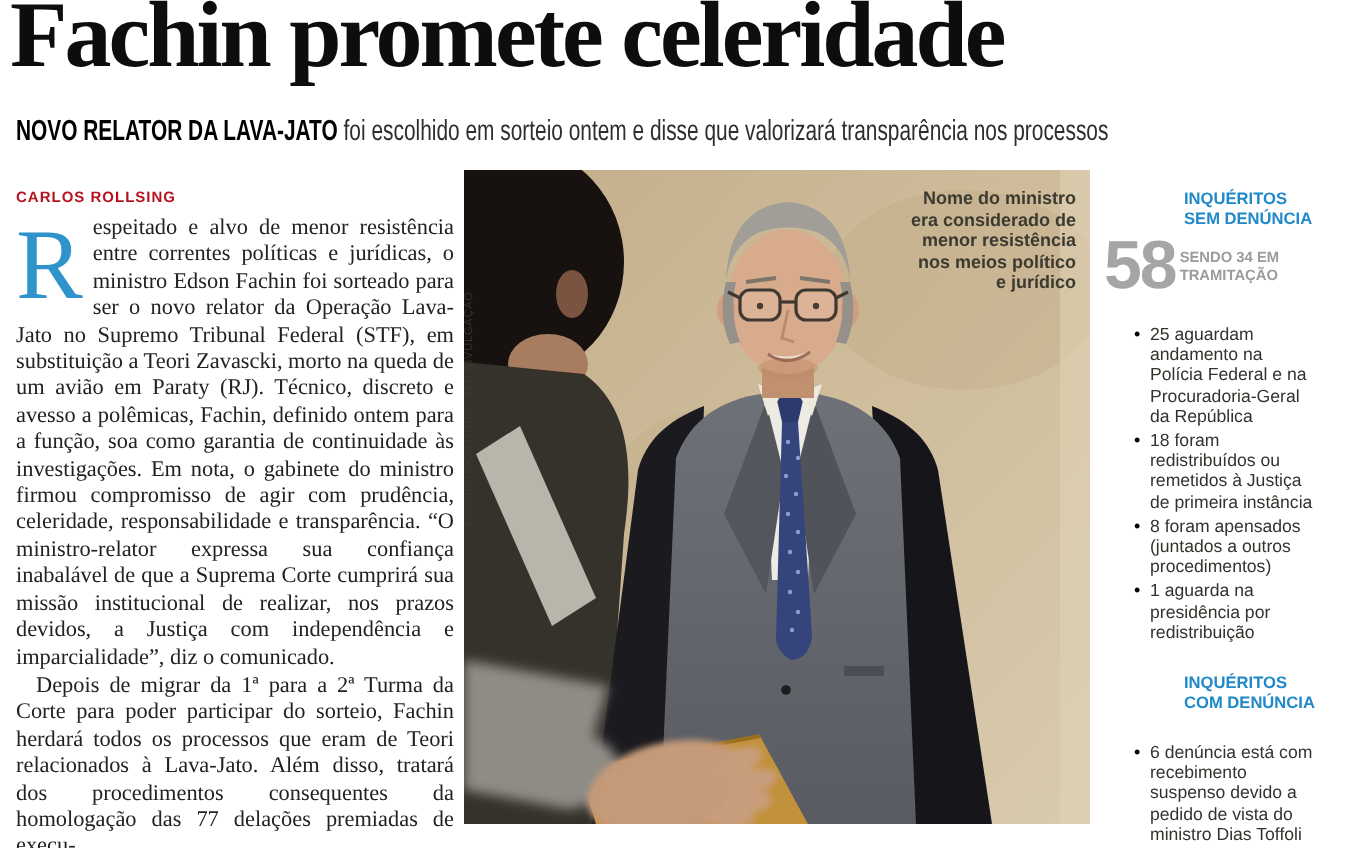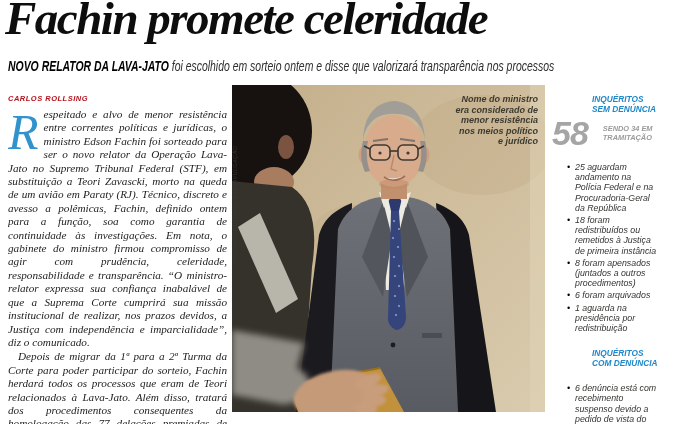--- a/index.html
+++ b/index.html
@@ -1,18 +1,18 @@
 <!DOCTYPE html>
 <html lang="pt-BR"><head>
 <meta charset="utf-8">
 <style>
   html,body{margin:0;padding:0;}
   body{width:674px;height:424px;overflow:hidden;background:#fff;
        font-family:"Liberation Sans",sans-serif;-webkit-font-smoothing:antialiased;}
-  .page{position:relative;width:666px;height:424px;background:#fff;font-style:italic;}
+  .page{position:relative;width:666px;height:424px;background:#fff;}
 
   
   .headline{position:absolute;left:5px;top:-9px;margin:0;
     font-family:"Liberation Serif",serif;font-weight:700;font-size:47px;
     letter-spacing:-1.5px;color:#0d0d0d;white-space:nowrap;}
 
   
   .deck{position:absolute;left:8px;top:58px;margin:0;width:720px;
     font-size:14.5px;color:#2e2e2e;transform:scaleX(.72);transform-origin:left top;
     white-space:nowrap;}
@@ -39,21 +39,21 @@
     font-size:9px;line-height:10.5px;font-weight:700;color:#3b3a31;}
   .credit{position:absolute;left:0;top:8px;height:170px;
     writing-mode:vertical-rl;transform:rotate(180deg);
     font-size:5.5px;letter-spacing:.4px;color:#3f3b33;opacity:.8;}
 
   
   .sidebar{position:absolute;left:552px;top:85px;width:122px;height:339px;overflow:hidden;}
   .sb-header{background:#2089c9;color:#ee8a2d;font-weight:700;font-size:8.5px;
     letter-spacing:.2px;padding:3px 4px 2px 4px;}
   .sidebar h3{color:#2089c9;font-size:8.3px;font-weight:700;margin:9px 12px 5px 0;padding-left:40px;}
-  .numrow{display:flex;align-items:flex-start;gap:15px;margin:2px 0 6px 0;}
+  .numrow{display:flex;align-items:flex-start;gap:2px;margin:2px 0 6px 0;}
   .bignum{font-weight:700;font-size:34px;line-height:28px;letter-spacing:-1px;}
   .num-gray{color:#a5a5a5;}
   .num-blue{color:#2089c9;}
   .numlabel{font-size:7.4px;font-weight:700;color:#9b9b9b;line-height:9px;
     padding-top:5px;width:58px;}
   .sidebar ul{list-style:none;margin:15px;padding:0;}
   .sidebar li{position:relative;padding-left:8px;font-size:8.8px;line-height:10.2px;
     color:#33332e;margin-bottom:2px;}
   .sidebar li::before{content:"\2022";position:absolute;left:0;top:0;color:#000;
     font-size:9px;}
@@ -192,21 +192,20 @@
     <section>
       <h3>INQUÉRITOS SEM DENÚNCIA</h3>
       <div class="numrow">
         <span class="bignum num-gray">58</span>
         <span class="numlabel">SENDO 34 EM TRAMITAÇÃO</span>
       </div>
       <ul>
         <li>25 aguardam andamento na Polícia Federal e na Procuradoria-Geral da República</li>
         <li>18 foram redistribuídos ou remetidos à Justiça de primeira instância</li>
         <li>8 foram apensados (juntados a outros procedimentos)</li>
-        <li>6 foram arquivados</li>
         <li>1 aguarda na presidência por redistribuição</li>
       </ul>
     </section>
 
     <section>
       <h3>INQUÉRITOS COM DENÚNCIA</h3>
       <ul>
         <li>6 denúncia está com recebimento suspenso devido a pedido de vista do ministro Dias Toffoli</li>
         <li>4 estão no período de espera por respostas das defesas</li>
 

